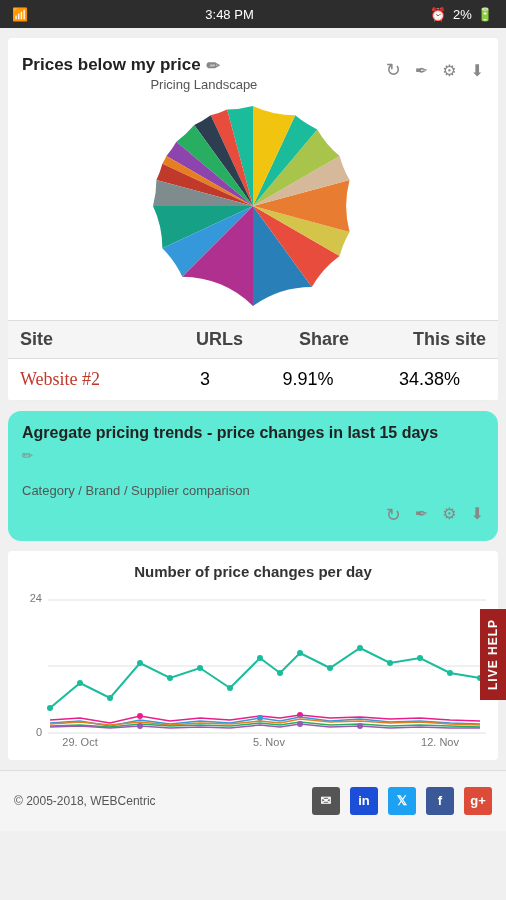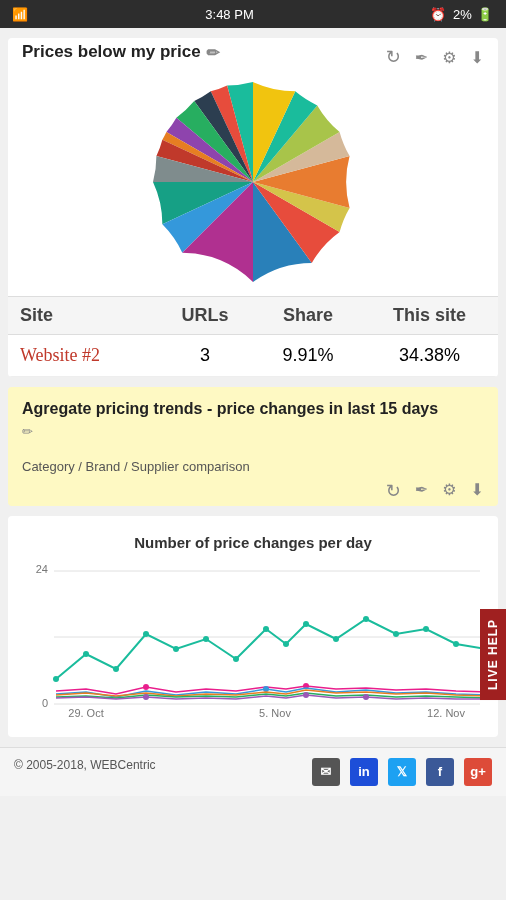--- a/index.html
+++ b/index.html
@@ -33,21 +33,21 @@
     
     .card {
       background: white;
       margin: 10px 8px;
       border-radius: 4px;
       overflow: hidden;
     }
 
     
     .card-header {
-      padding: 4px 14px 4px;
+      padding: 17px 14px 4px;
       display: flex;
       align-items: flex-start;
       justify-content: space-between;
       text-align: center;
     }
     .card-title-group { flex: 1; }
     .card-title {
       font-size: 17px;
       font-weight: 700;
       color: #222;
@@ -81,41 +81,41 @@
 
     
     .data-table {
       width: 100%;
       border-collapse: collapse;
       font-size: 18px;
     }
     .data-table th {
       background: #f5f5f5;
       padding: 8px 12px;
-      text-align: center;
+      text-align: right;
       color: #444;
       font-weight: 600;
       border-top: 1px solid #ddd;
       border-bottom: 1px solid #ddd;
     }
     .data-table th:first-child { text-align: left; }
     .data-table td {
       padding: 10px 12px;
       text-align: center;
       border-bottom: 1px solid #eee;
     }
     .data-table td:first-child { text-align: left; font-family: Liberation Serif, serif; }
     .site-link { color: #c0392b; font-weight: 500; }
 
     
     .section2 {
-      background: #fef9c3;
+      background: #5eead4;
       margin: 0 8px 10px;
-      border-radius: 4px;
-      padding: 12px 14px 4px;
+      border-radius: 13px;
+      padding: 12px 14px 15px;
     }
     .section2-title {
       font-size: 16px;
       font-weight: 700;
       color: #222;
       line-height: 1.3;
     }
     .section2-subtitle {
       font-size: 13px;
       color: #555;
@@ -126,42 +126,42 @@
       gap: 14px;
       justify-content: flex-end;
       margin-top: 6px;
     }
 
     
     .chart-card {
       background: white;
       margin: 0 8px 10px;
       border-radius: 4px;
-      padding: 18px;
+      padding: 12px;
     }
     .chart-title {
       text-align: center;
       font-size: 15px;
       font-weight: 700;
       color: #333;
       margin-bottom: 8px;
     }
     .chart-area {
       position: relative;
       width: 100%;
       height: 160px;
     }
 
     
     .footer {
       background: #f5f5f5;
       border-top: 1px solid #ddd;
-      padding: 10px 14px;
-      display: flex;
-      align-items: flex-start;
+      padding: 16px 14px;
+      display: flex;
+      align-items: center;
       justify-content: space-between;
     }
     .footer-copy {
       font-size: 12px;
       color: #555;
     }
     .footer-icons {
       display: flex;
       gap: 10px;
       align-items: center;
@@ -219,20 +219,21 @@
 
 <div class="main">
 
   <div class="card">
     <div class="card-header">
       <div class="card-title-group">
         <div class="card-title">
           <span>Prices below my price</span>
           <span class="card-icon icon-pencil"></span>
         </div>
+        <div class="card-subtitle">Pricing Landscape</div>
       </div>
       <div class="card-icons">
         <span class="card-icon icon-refresh"></span>
         <span class="card-icon icon-eyedrop"></span>
         <span class="card-icon icon-gear"></span>
         <span class="card-icon icon-download"></span>
       </div>
     </div>
 
     <div class="pie-container">

